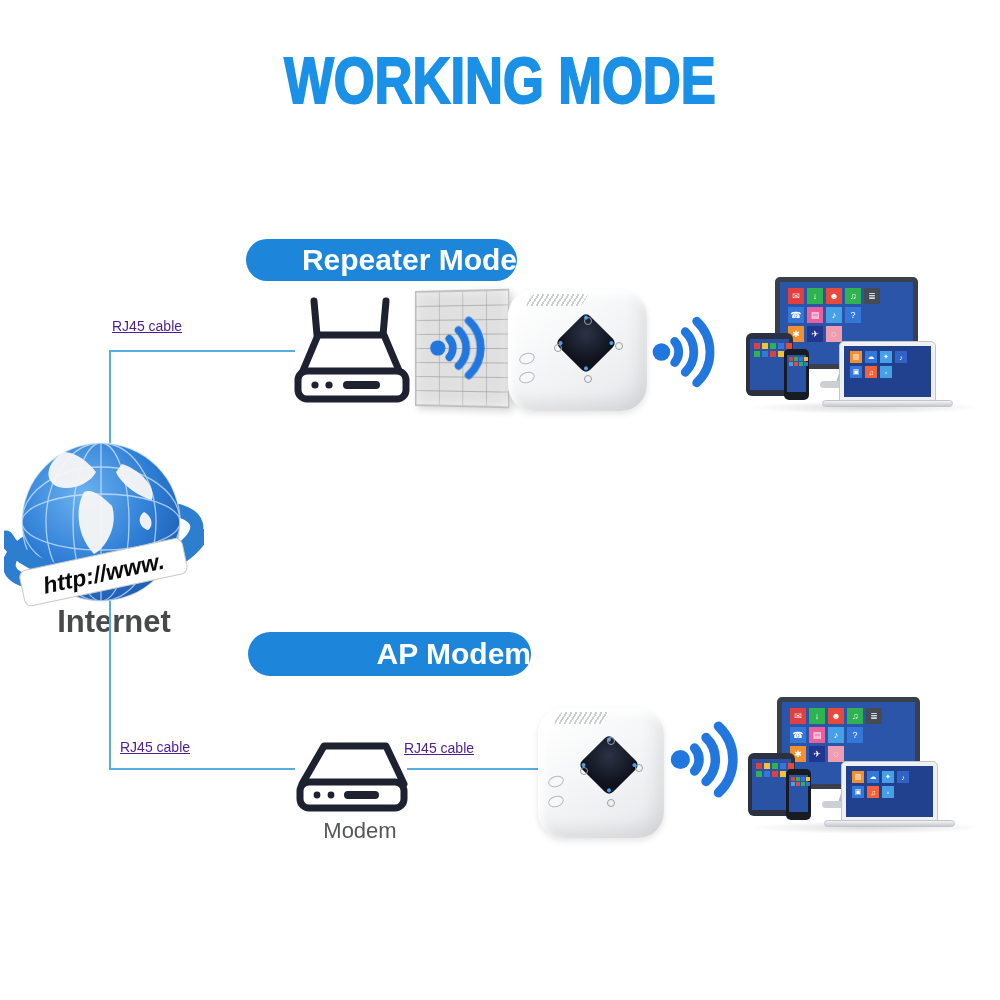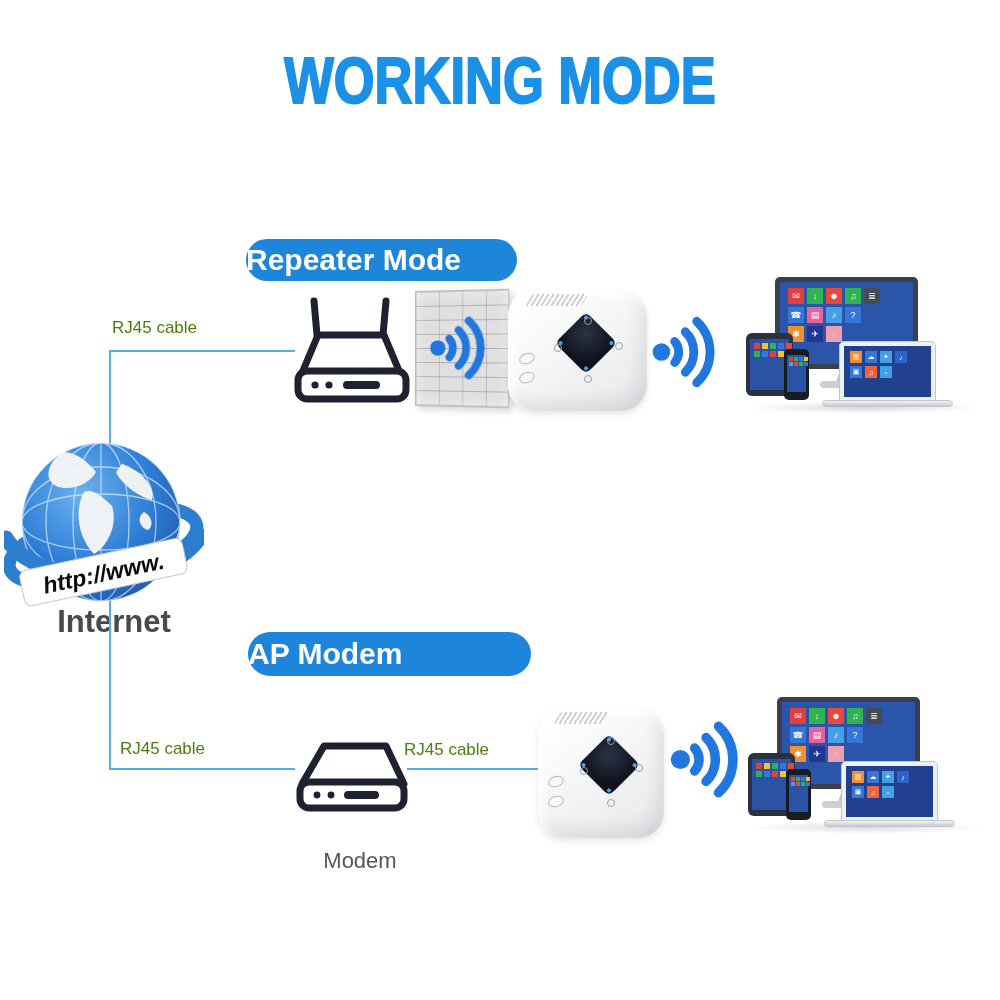--- a/index.html
+++ b/index.html
@@ -7,27 +7,27 @@
        font-family:"Liberation Sans","DejaVu Sans",sans-serif;}
   .abs{position:absolute;}
 
   
   .title{position:absolute;left:0;top:44px;width:1000px;text-align:center;margin:0;
          font-size:64px;font-weight:bold;letter-spacing:0px;color:#1a91e6;
          transform:scaleX(0.82);-webkit-text-stroke:2px #1a91e6;}
 
   
   .pill{position:absolute;border-radius:23px;background:#1d86db;color:#fff;
-        font-weight:bold;font-size:30px;text-align:left;}
+        font-weight:bold;font-size:30px;text-align:right;}
   .pill-rep{left:246px;top:239px;width:271px;height:42px;line-height:42px;}
   .pill-ap{left:248px;top:632px;width:283px;height:44px;line-height:44px;}
 
   
   .line{position:absolute;background:#58ace4;z-index:2;}
-  .lbl{position:absolute;color:#4d7c0f;font-size:17px;z-index:1;white-space:nowrap;}
+  .lbl{position:absolute;color:#4c1d95;font-size:14px;z-index:1;white-space:nowrap;text-decoration:underline;}
   .internet-lbl{position:absolute;left:44px;top:604px;width:140px;text-align:center;
                 color:#48494b;font-size:31px;font-weight:bold;z-index:1;}
 
   
   .wall{position:absolute;left:415px;top:291px;width:90px;height:113px;z-index:3;
         background-color:#e0e0e0;
         background-image:
           repeating-linear-gradient(0deg, rgba(140,140,140,.55) 0 1px, transparent 1px 14px),
           repeating-linear-gradient(90deg, rgba(140,140,140,.4) 0 1px, transparent 1px 23px);
         border:1px solid #bdbdbd;
@@ -86,21 +86,21 @@
   .tile{display:flex;align-items:center;justify-content:center;color:#fff;flex:0 0 auto;}
   .monitor .tile{width:16px;height:16px;font-size:9px;}
   .laptop .tile{width:12px;height:12px;font-size:7px;}
   .tablet .tile-row{gap:2px;margin-bottom:2px;}
   .tablet .tile{width:6px;height:6px;font-size:0;}
   .phone .tile-row{gap:1.5px;margin-bottom:1.5px;}
   .phone .tile{width:3.5px;height:3.5px;font-size:0;}
 
   .z3{z-index:3;}
   .modem-lbl{position:absolute;left:300px;top:818px;width:120px;text-align:center;
-             color:#55565a;font-size:22px;margin-top:30px;}
+             color:#55565a;font-size:22px;}
 </style>
 </head>
 <body>
 
 <h1 class="title">WORKING MODE</h1>
 
 <div class="line" style="left:109px;top:350px;width:2px;height:420px;"></div>
 <div class="line" style="left:109px;top:350px;width:186px;height:2px;"></div>
 <div class="line" style="left:109px;top:768px;width:186px;height:2px;"></div>
 <div class="line" style="left:407px;top:768px;width:131px;height:2px;"></div>

